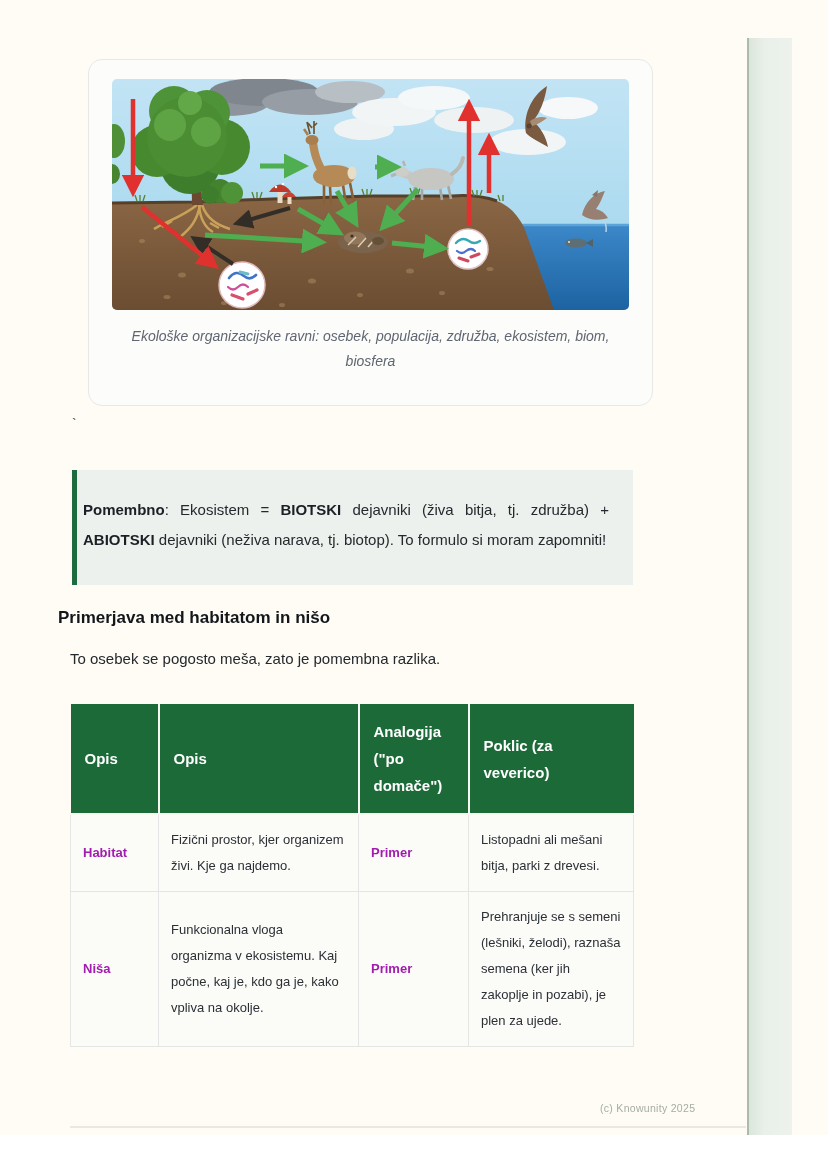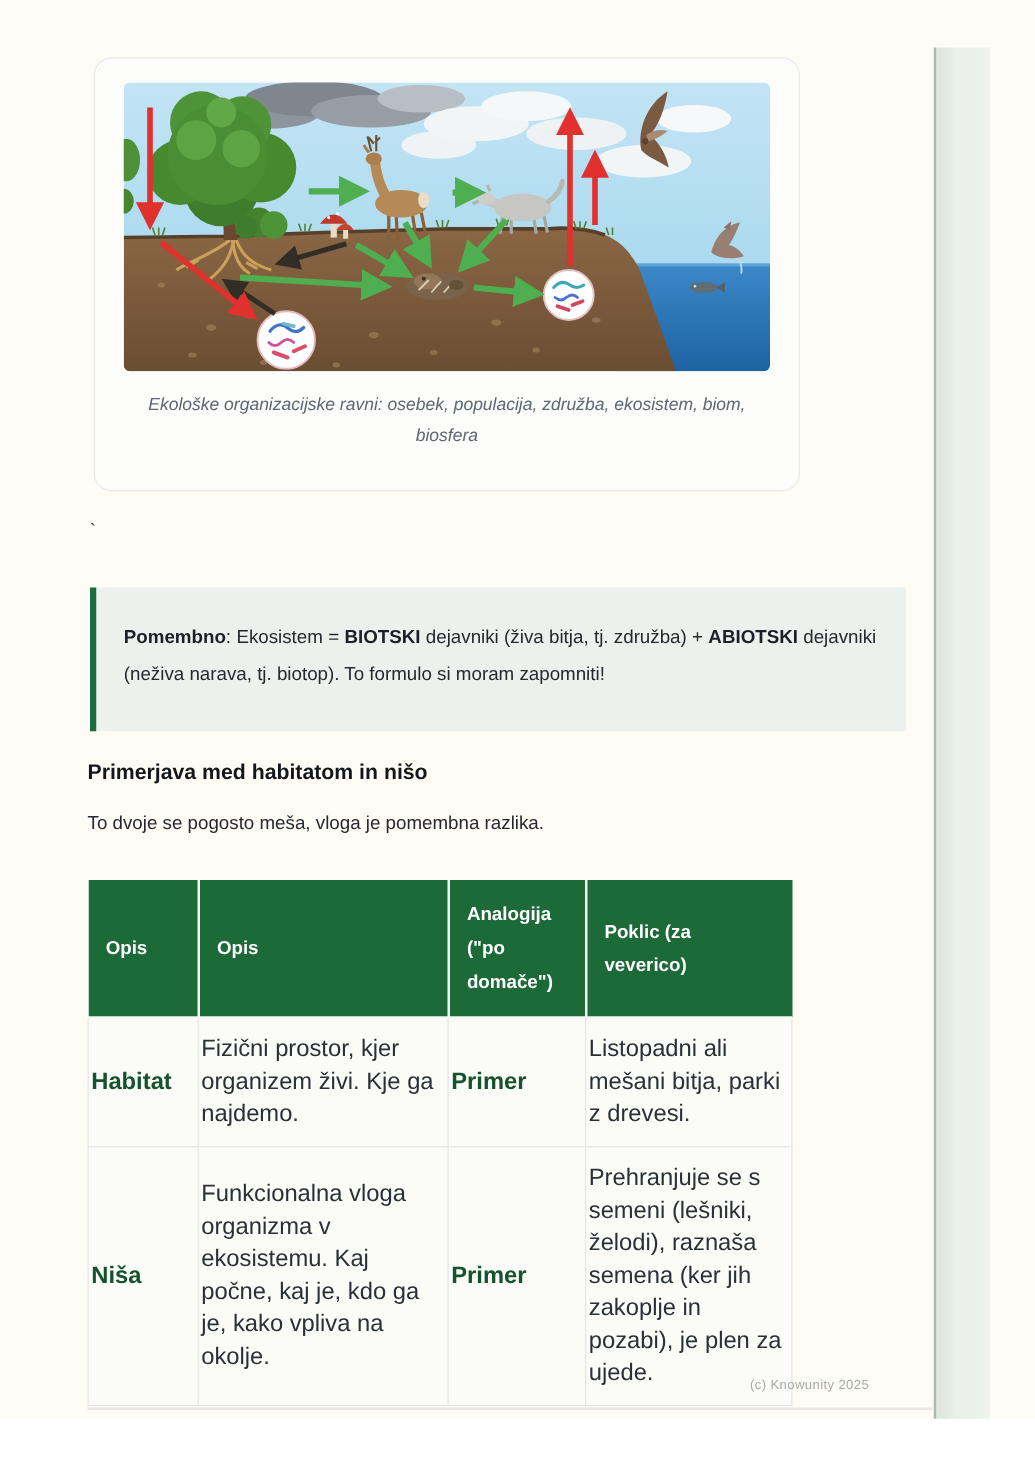--- a/index.html
+++ b/index.html
@@ -16,64 +16,64 @@
     box-sizing:border-box;padding:19px 23px 0 23px;
   }
   .illustration{display:block;width:517px;height:231px;border-radius:5px;}
   .caption{
     margin-top:14px;font-size:14px;line-height:25px;font-style:italic;
     color:#5f6672;text-align:center;
   }
   .stray{position:absolute;left:72px;top:416px;font-size:14px;color:#3a3f45;}
   
   .callout{
-    position:absolute;left:72px;top:470px;width:653px;min-height:115px;
+    position:absolute;left:72px;top:470px;width:561px;min-height:115px;
     box-sizing:border-box;background:#edf1ed;border-left:5px solid #1d6b3f;
-    padding:25px 24px 0 22px;
+    padding:25px 24px 0 6px;
   }
   .callout p{margin:0;font-size:15px;line-height:30px;text-align:justify;color:#24292e;}
   .callout b{font-weight:700;color:#1b2026;}
   .section-heading{
-    position:absolute;left:70px;top:608px;margin:0;font-size:17px;
+    position:absolute;left:58px;top:608px;margin:0;font-size:17px;
     font-weight:700;color:#13171c;
   }
   .intro{position:absolute;left:70px;top:650px;margin:0;font-size:15px;color:#24292e;}
   
   .cmp-table{
     position:absolute;left:70px;top:704px;width:563px;border-collapse:collapse;
     table-layout:fixed;
   }
   .cmp-table th{
     background:#1d6a39;color:#ffffff;font-size:15px;font-weight:600;
     text-align:left;vertical-align:middle;padding:14px 14px;line-height:27px;
     border-right:2px solid #f6f7f2;border-bottom:2px solid #f6f7f2;
   }
   .cmp-table th:last-child{border-right:none;}
   .cmp-table td{
-    background:#fbfbf8;border:1px solid #e4e6e5;padding:12px 2px;
-    font-size:19px;line-height:26px;vertical-align:middle;color:#2b3036;
-  }
-  .cmp-table td.term{font-weight:700;color:#14532d;}
+    background:#fbfbf8;border:1px solid #e4e6e5;padding:12px 12px;
+    font-size:13px;line-height:26px;vertical-align:middle;color:#2b3036;
+  }
+  .cmp-table td.term{font-weight:700;color:#a21caf;}
   .divider{position:absolute;left:70px;top:1126px;width:676px;height:2px;background:#e9e9e1;}
   .footer{
     position:absolute;left:600px;top:1102px;width:190px;
     font-size:10.5px;letter-spacing:.3px;color:#a6ada4;z-index:6;
   }
   .scroll-indicator{
     position:absolute;left:747px;top:38px;width:45px;height:1097px;z-index:4;
     background:linear-gradient(90deg,#dbe6db 0,#e9efe9 35%,#edf2ec 100%);
     border-left:2px solid #a9bcaa;box-sizing:border-box;
   }
 </style>
 </head>
 <body>
 
 <div class="sheet">
 
-  <figure class="card" style="margin:5px;">
+  <figure class="card" style="margin:18px;">
     <svg class="illustration" viewBox="0 0 517 231" xmlns="http://www.w3.org/2000/svg">
       <defs>
         <linearGradient id="sky" x1="0" y1="0" x2="0" y2="1">
           <stop offset="0" stop-color="#c2e4f5"></stop>
             <stop offset="1" stop-color="#9fd4ec"></stop>
         </linearGradient>
         <linearGradient id="sea" x1="0" y1="0" x2="0" y2="1">
           <stop offset="0" stop-color="#3c88c9"></stop>
             <stop offset="1" stop-color="#1d63a2"></stop>
         </linearGradient>
@@ -271,21 +271,21 @@
     <figcaption class="caption">Ekološke organizacijske ravni: osebek, populacija, združba, ekosistem, biom, biosfera</figcaption>
   </figure>
 
   <div class="stray">`</div>
 
   <aside class="callout">
     <p><b>Pomembno</b><span>: Ekosistem = </span><b>BIOTSKI</b><span> dejavniki (živa bitja, tj. združba) + </span><b>ABIOTSKI</b><span> dejavniki (neživa narava, tj. biotop). To formulo si moram zapomniti!</span></p>
   </aside>
 
   <h3 class="section-heading">Primerjava med habitatom in nišo</h3>
-  <p class="intro">To dvoje se pogosto meša, vloga je pomembna razlika.</p>
+  <p class="intro">To osebek se pogosto meša, zato je pomembna razlika.</p>
 
   <table class="cmp-table">
     <colgroup>
         <col style="width:88px">
         <col style="width:200px">
         <col style="width:110px">
         <col style="width:165px">
       </colgroup>
     <thead>
       <tr>

